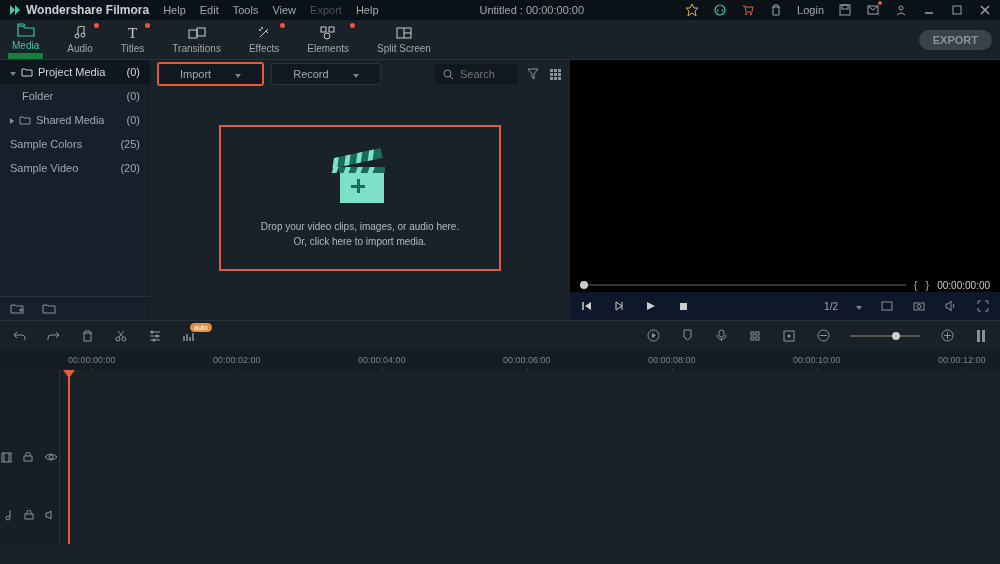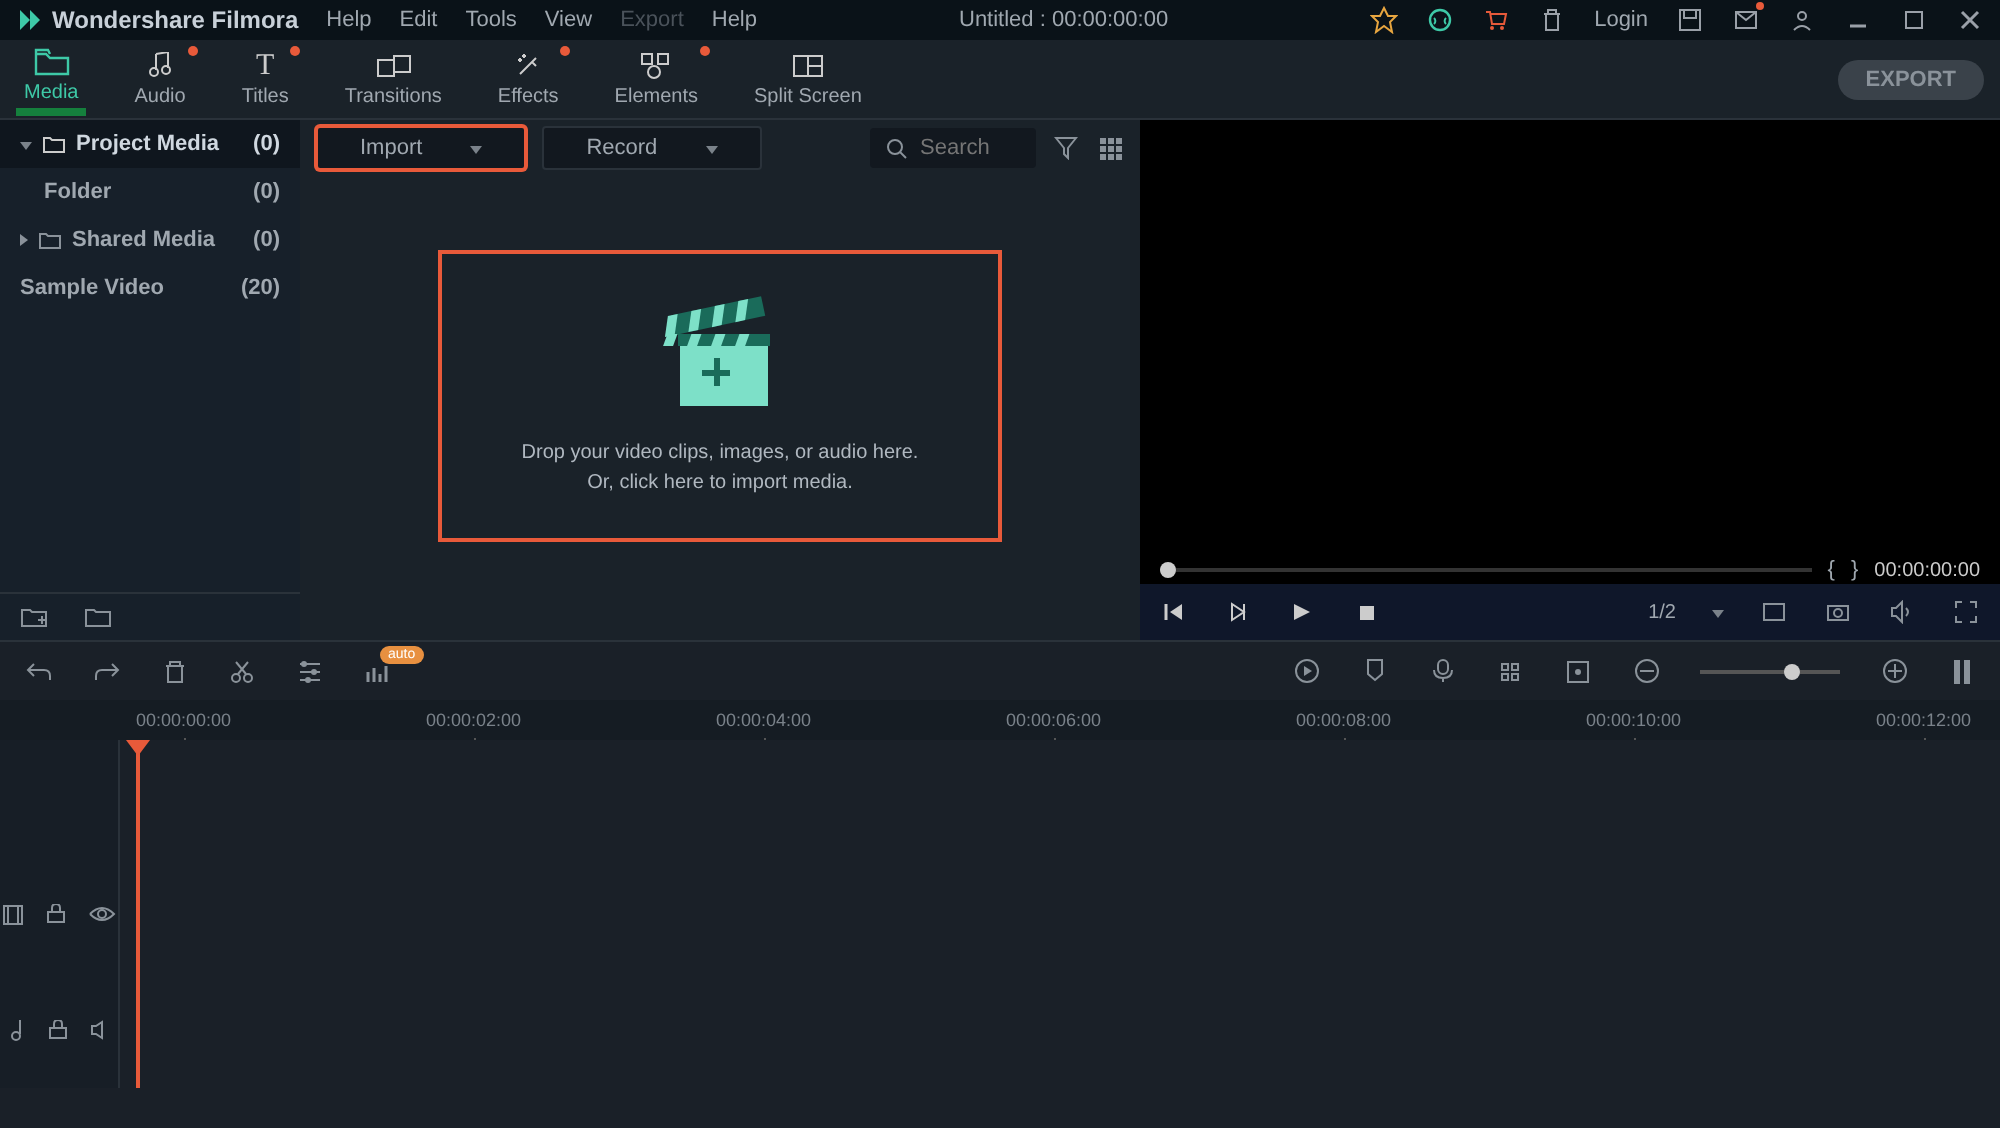--- a/index.html
+++ b/index.html
@@ -6,28 +6,28 @@
 body { background:#1a2028; color:#a0a8b0; font-size:11px; width:1000px; height:564px; overflow:hidden; }
 .row { display:flex; align-items:center; }
 .titlebar { height:20px; background:#0a1218; padding:0 8px; justify-content:space-between; }
 .titlebar .left, .titlebar .right, .titlebar .center { display:flex; align-items:center; gap:14px; }
 .titlebar .brand { color:#c8d0d8; font-size:12px; font-weight:bold; display:flex; align-items:center; gap:4px;}
 .menu-item { color:#a0a8b0; cursor:pointer; }
 .menu-item.disabled { color:#4a525a; }
 .tb-icon { width:14px; height:14px; display:flex; align-items:center; justify-content:center; cursor:pointer; color:#9aa0a8;}
 .toolbar { height:40px; background:#1a2229; display:flex; align-items:center; padding:0 8px; gap:20px; border-bottom:1px solid #2a323a; }
 .tab { display:flex; flex-direction:column; align-items:center; gap:2px; cursor:pointer; position:relative; padding:2px 4px;}
-.tab.active { color:#3ec9a7; border-bottom:4px solid #15803d;}
+.tab.active { color:#3ec9a7; border-bottom:6px solid #15803d;}
 .tab .ti { font-size:14px; height:16px; display:flex; align-items:center;}
 .tab .tl { font-size:10px; }
 .dot { width:5px; height:5px; background:#e85a3a; border-radius:50%; position:absolute; top:0; right:-2px;}
 .export-btn { margin-left:auto; background:#3a424a; color:#8a929a; border-radius:12px; padding:4px 14px; font-size:11px; font-weight:bold; cursor:pointer;}
 .midrow { display:flex; height:260px; }
 .sidebar { width:150px; background:#17202a; display:flex; flex-direction:column; }
-.side-top { flex:1;font-weight:bold; }
+.side-top { flex:1; }
 .side-item { display:flex; align-items:center; justify-content:space-between; padding:6px 10px; cursor:pointer; }
 .side-item .lbl { display:flex; align-items:center; gap:5px; }
 .side-item.active { background:#0f161e; color:#d0d8e0;}
 .side-bot { height:24px; border-top:1px solid #2a323a; display:flex; align-items:center; gap:18px; padding:0 10px;}
 .mediapanel { flex:1; background:#1a2229; min-width:0;}
 .mp-head { height:28px; display:flex; align-items:center; padding:6px 8px; gap:8px;}
 .dd { background:#12181f; border:1px solid #2a323a; border-radius:2px; padding:4px 21px; display:flex; align-items:center; justify-content:space-between; cursor:pointer; gap:24px; font-size:11px;}
 .dd.hl { border:1px solid #e85a3a; box-shadow:0 0 0 1px #e85a3a;}
 .search { background:#12181f; border-radius:2px; padding:4px 8px; display:flex; align-items:center; gap:6px;}
 .search input { background:none; border:none; color:#a0a8b0; outline:none; width:50px; font-size:11px;}
@@ -238,20 +238,26 @@
             <span class="caret-r"></span>
             <svg width="12" height="10" viewBox="0 0 12 10">
               <path d="M1 2 L4 2 L5 3 L11 3 L11 9 L1 9 Z" fill="none" stroke="#8a929a"></path>
             </svg>
             <span>Shared Media</span>
           </span>
         <span>(0)</span>
       </div>
       <div class="side-item">
         <span class="lbl">
+            <span>Sample Colors</span>
+          </span>
+        <span>(25)</span>
+      </div>
+      <div class="side-item">
+        <span class="lbl">
             <span>Sample Video</span>
           </span>
         <span>(20)</span>
       </div>
     </div>
     <div class="side-bot">
       <span class="tb-icon">
           <svg width="14" height="12" viewBox="0 0 14 12">
             <path d="M1 2 L5 2 L6 3 L13 3 L13 10 L1 10 Z" fill="none" stroke="#8a929a"></path>
             <line x1="11" y1="5" x2="11" y2="9" stroke="#8a929a"></line>

